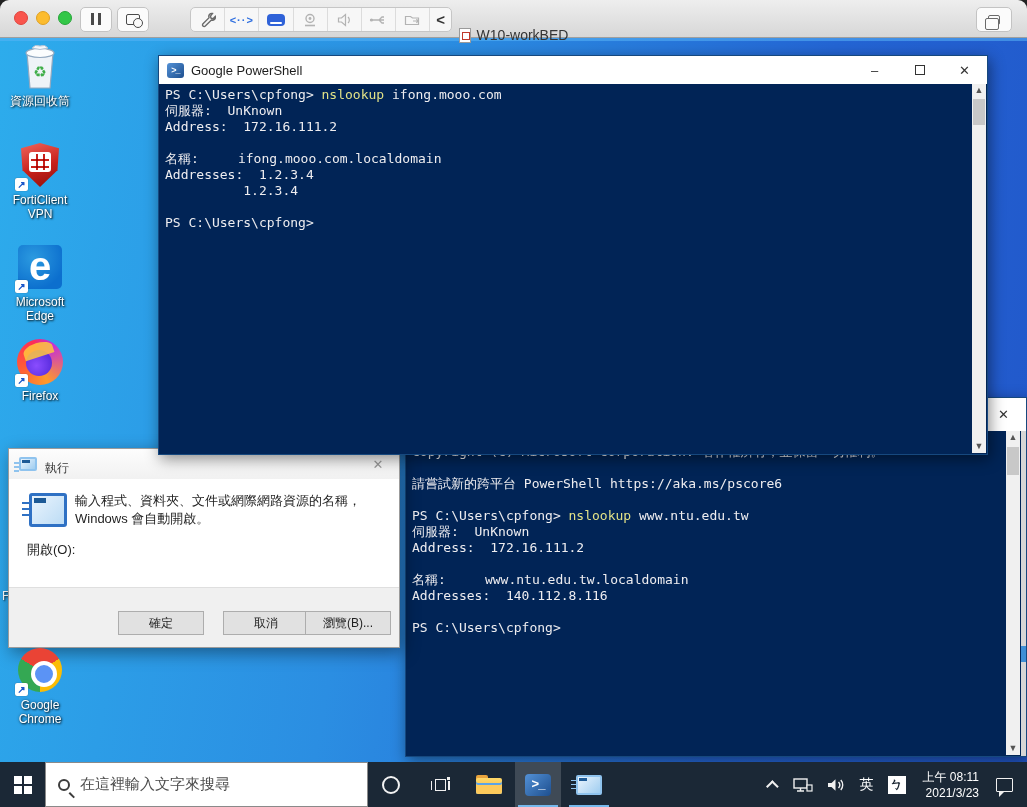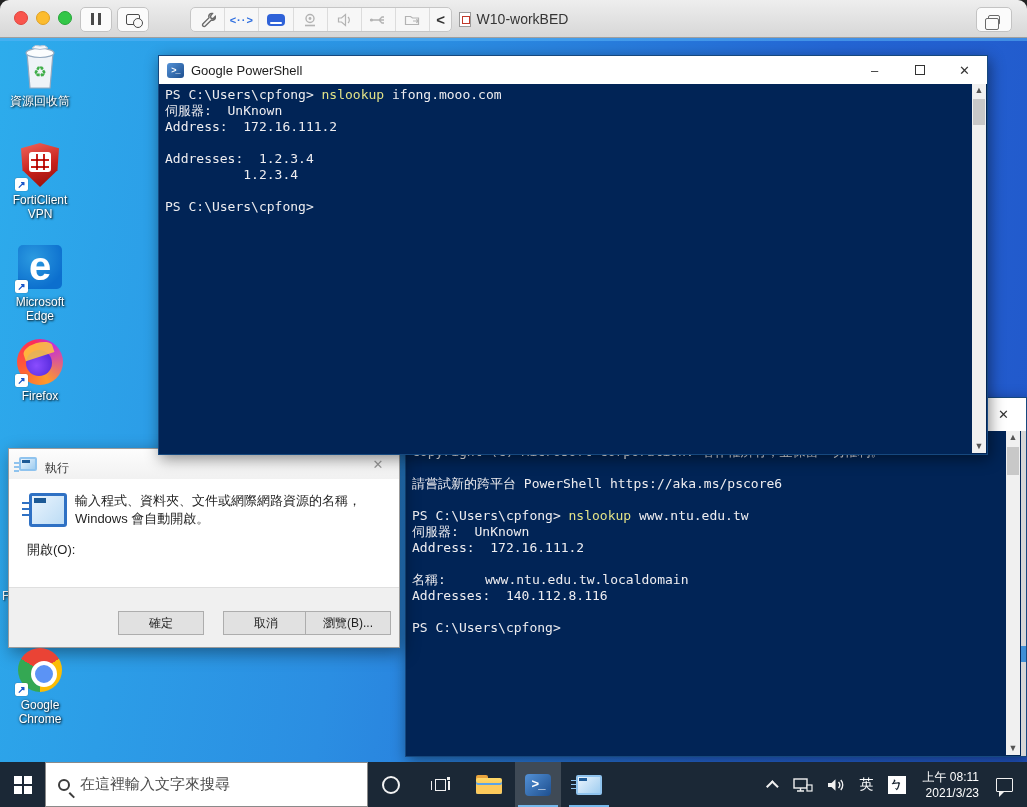--- a/index.html
+++ b/index.html
@@ -24,21 +24,21 @@
   .toolgroup { position:absolute; left:190px; top:7px; width:262px; height:25px; background:#f7f7f7;
     border:1px solid #c6c6c6; border-radius:5px; display:flex; align-items:stretch; }
   .toolcell { width:36px; display:flex; align-items:center; justify-content:center;
     border-right:1px solid #dcdcdc; }
   .toolcell:last-child { border-right:none; width:22px; }
   .codeglyph { color:#2f6fe0; font-size:11px; letter-spacing:1px; font-weight:bold; }
   .diskglyph { width:18px; height:12px; background:#2f62d8; border-radius:4px; position:relative; }
   .diskglyph::after { content:""; position:absolute; left:3px; bottom:2px; width:12px; height:2px;
     background:#fff; border-radius:1px; }
   .chevL { color:#333; font-size:15px; font-weight:bold; }
-  .mac-title { position:absolute; left:0; right:0; top:0; height:38px; display:flex;
+  .mac-title { position:absolute; left:0; right:0; top:16px; height:38px; display:flex;
     align-items:center; justify-content:center; gap:6px; pointer-events:none; }
   .docicon { width:12px; height:15px; background:#fff; border:1px solid #9a9a9a; position:relative; }
   .docicon::after { content:""; position:absolute; left:2px; top:3px; width:6px; height:6px;
     border:1.5px solid #c0392b; }
   .mac-title span { font-size:14px; color:#353535; }
   .dispbtn { right:15px; left:auto; width:36px; }
   .dispglyph { width:12px; height:10px; border:1.5px solid #6a6a6a; border-radius:2px; position:relative; }
   .dispglyph::before { content:""; position:absolute; left:-4px; top:2px; width:12px; height:10px;
     border:1.5px solid #6a6a6a; border-radius:2px; background:#fbfbfb; }
 
@@ -377,20 +377,21 @@
               <span class="maxbox"></span>
             </div>
           <div class="cap">✕</div>
         </div>
       </div>
       <div class="console">
           <div class="cline"><span>PS C:\Users\cpfong&gt; </span><span class="yellow">nslookup</span><span> ifong.mooo.com</span></div>
           <div class="cline"><span>伺服器:  UnKnown</span></div>
           <div class="cline"><span>Address:  172.16.111.2</span></div>
           <div class="cline">&nbsp;</div>
+          <div class="cline"><span>名稱:     ifong.mooo.com.localdomain</span></div>
           <div class="cline"><span>Addresses:  1.2.3.4</span></div>
           <div class="cline"><span>          1.2.3.4</span></div>
           <div class="cline">&nbsp;</div>
           <div class="cline"><span>PS C:\Users\cpfong&gt;</span></div>
         </div>
       <div class="sbar">
         <div class="sarrow" style="top:0;">▲</div>
         <div class="sthumb" style="top:15px;height:26px;"></div>
         <div class="sarrow" style="bottom:0;">▼</div>
       </div>

